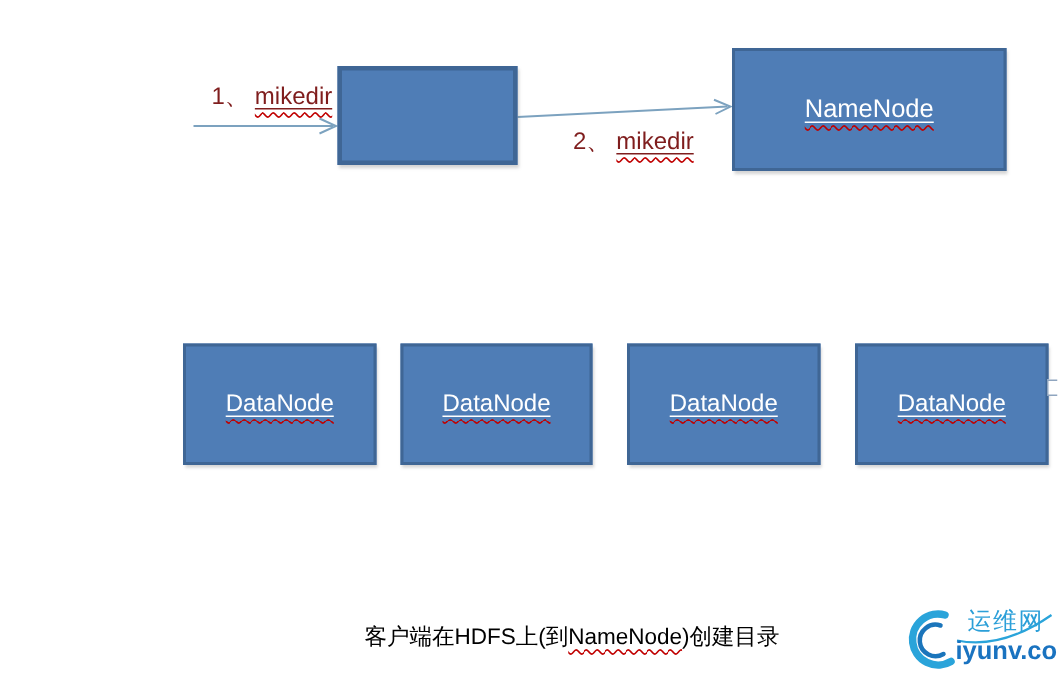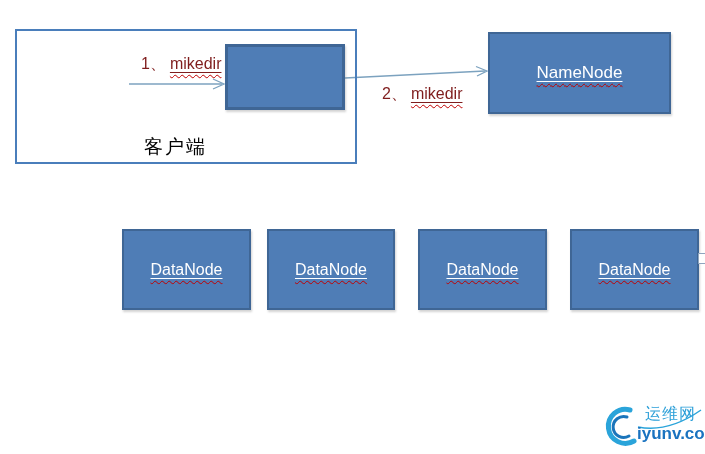--- a/index.html
+++ b/index.html
@@ -83,23 +83,20 @@
 
   <svg class="arrow-layer" viewBox="0 0 705 454">
     <g stroke="#7ca2bf" stroke-width="1.3" fill="none">
       <line x1="129" y1="84" x2="222" y2="84"></line>
       <polyline points="213,79 224,84 213,89"></polyline>
       <line x1="345" y1="78" x2="485" y2="71"></line>
       <polyline points="476,66.5 487,71 477,76"></polyline>
     </g>
   </svg>
 
-  <div class="client-group">
-    <div class="client-group-label">客户端</div>
-  </div>
 
 
   <div class="step-label step-label-1">
     <span class="num">1、</span><span class="ul"><span class="wavy">mikedir</span></span>
   </div>
 
   <div class="node dfs-node">
   </div>
 
   <div class="step-label step-label-2">
@@ -118,20 +115,23 @@
   </div>
   <div class="node datanode dn3">
     <span class="ul"><span class="wavy">DataNode</span></span>
   </div>
   <div class="node datanode dn4">
     <span class="ul"><span class="wavy">DataNode</span></span>
   </div>
 
   <div class="stray-square"></div>
 
+  <div class="caption">
+    <span>客户端在HDFS上(到</span><span class="wavy-only">NameNode</span><span>)创建目录</span>
+  </div>
 
   <div class="watermark">
     <svg width="109" height="54" viewBox="0 0 109 54">
       <path d="M 34 10 A 17 17 0 1 0 38 41" fill="none" stroke="#2aa4da" stroke-width="5" stroke-linecap="round"></path>
       <path d="M 31 17 A 10.5 10.5 0 1 0 33 36" fill="none" stroke="#1b75bb" stroke-width="3" stroke-linecap="round"></path>
       <path d="M 42 27 Q 72 33 105 10" fill="none" stroke="#2aa4da" stroke-width="1.5"></path>
     </svg>
     <span class="wm-name">运维网</span>
     <span class="wm-domain">iyunv.com</span>
   </div>

